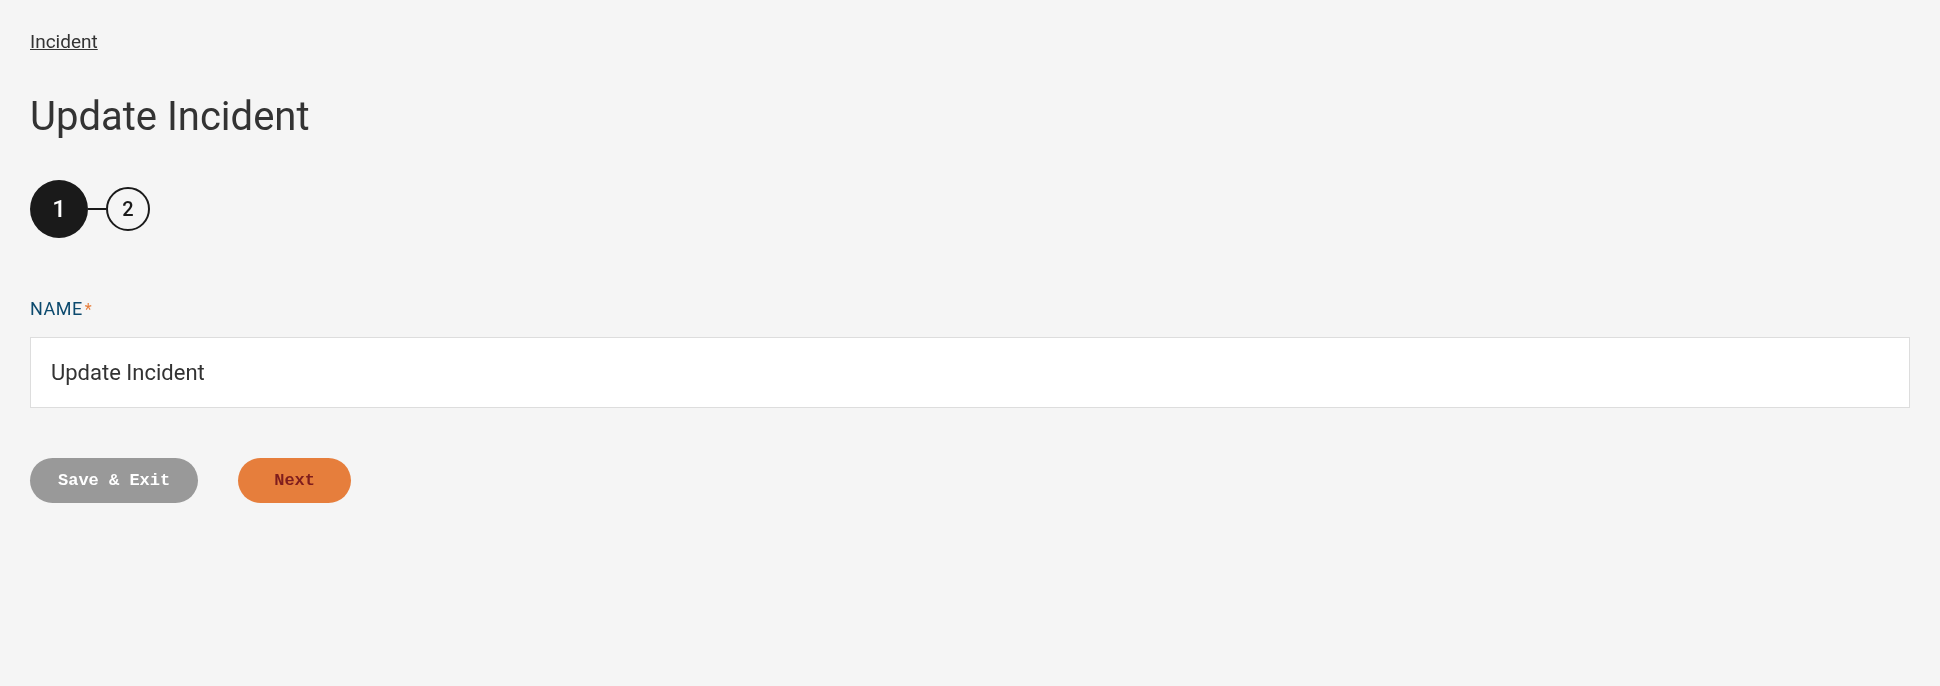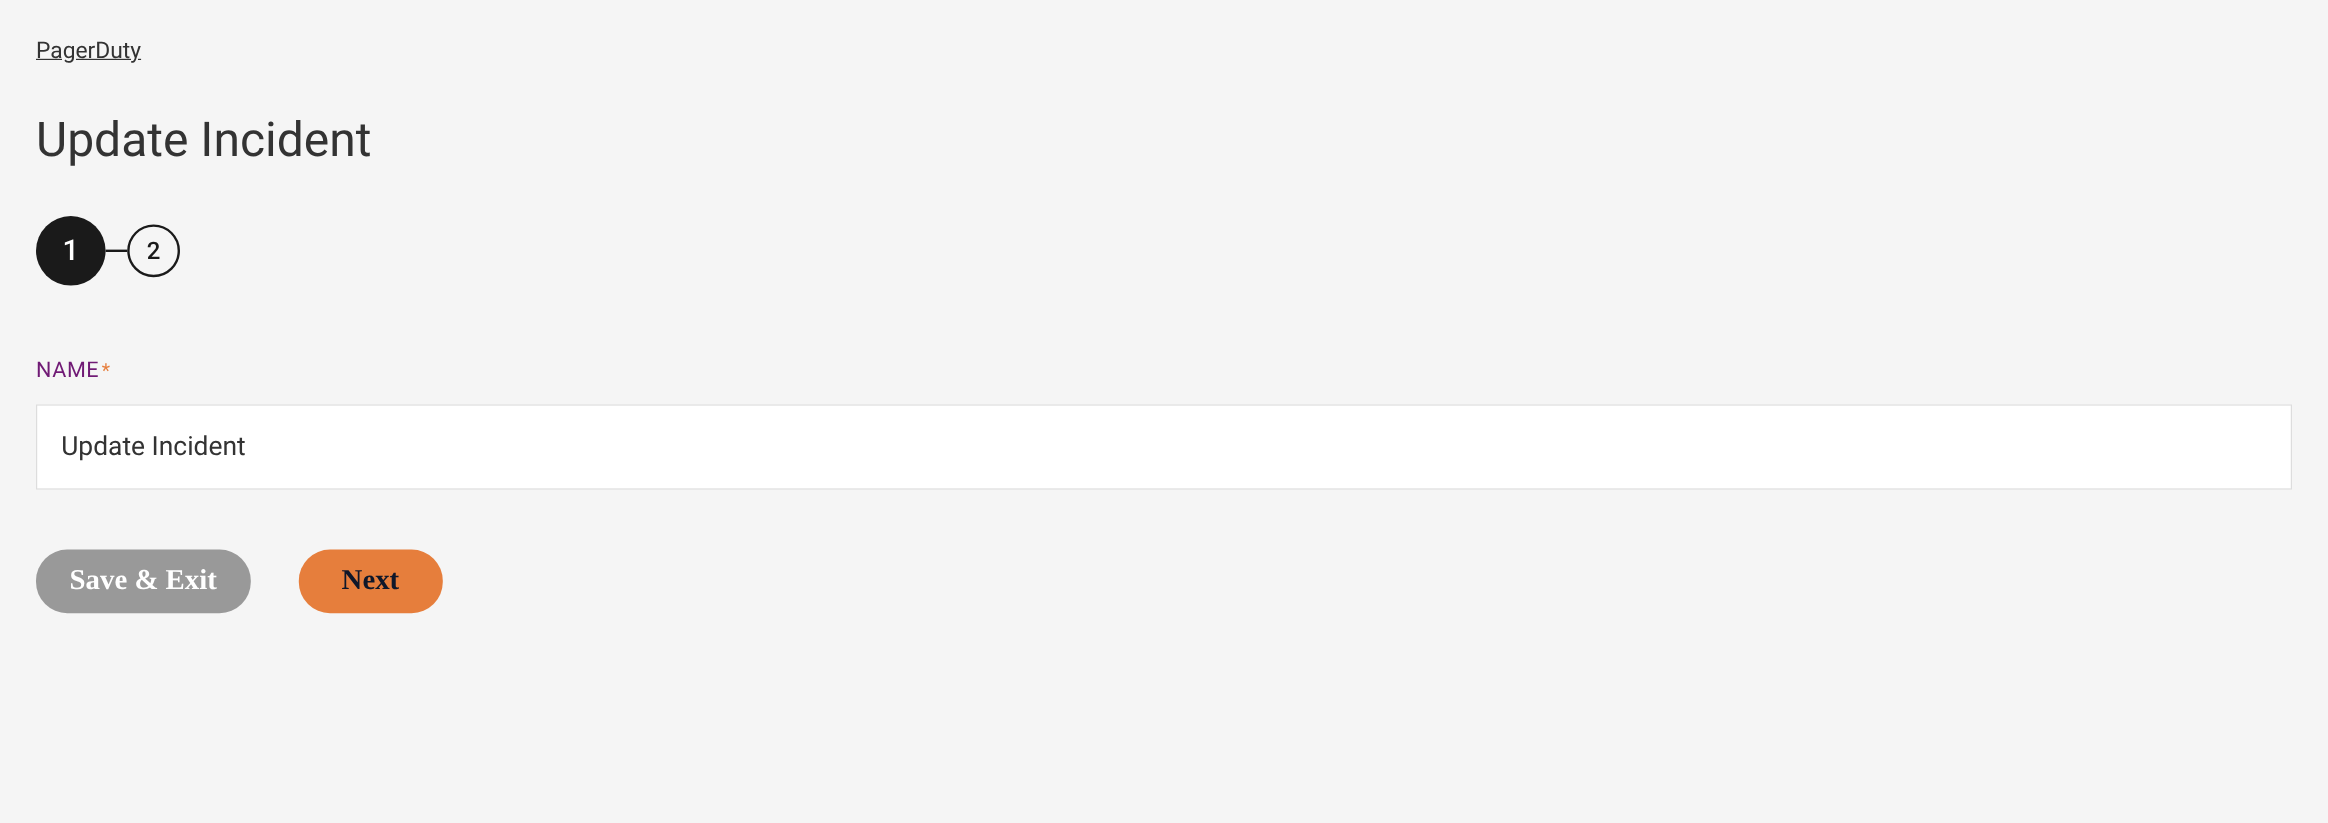--- a/index.html
+++ b/index.html
@@ -58,21 +58,21 @@
     .step-connector {
       width: 18px;
       height: 2px;
       background-color: #1a1a1a;
     }
     .form-group {
       margin-bottom: 50px;
     }
     .form-label {
       font-size: 18px;
-      color: #701a75;
+      color: #0c4a6e;
       letter-spacing: 0.5px;
       display: inline-block;
       margin-bottom: 18px;
     }
     .required-asterisk {
       color: #e67e3c;
       margin-left: 2px;
     }
     .form-input {
       width: 100%;
@@ -85,41 +85,41 @@
     }
     .button-row {
       display: flex;
       gap: 40px;
       align-items: center;
     }
     .btn {
       padding: 13px 28px;
       border: none;
       border-radius: 26px;
-      font-size: 24px;
+      font-size: 17px;
       font-weight: 600;
       cursor: pointer;
-      font-family: Liberation Serif, serif;
+      font-family: Liberation Mono, monospace;
     }
     .btn-secondary {
       background-color: #999;
       color: #fff;
     }
     .btn-primary {
       background-color: #e67e3c;
-      color: #0f172a;
+      color: #7f1d1d;
       padding: 13px 36px;
     }
   </style>
 </head>
 <body>
 
 
 
-<a class="breadcrumb">PagerDuty</a>
+<a class="breadcrumb">Incident</a>
 
 <h1 class="page-title">Update Incident</h1>
 
 <div class="stepper">
   <div class="step active">1</div>
   <div class="step-connector"></div>
   <div class="step inactive">2</div>
 </div>
 
 <div class="form-group">

